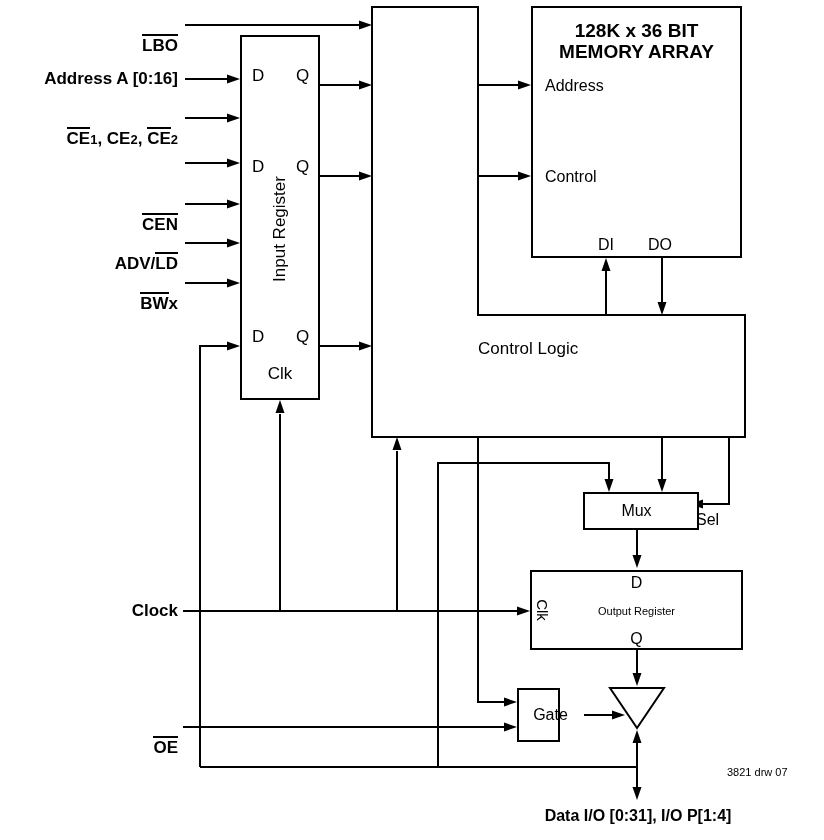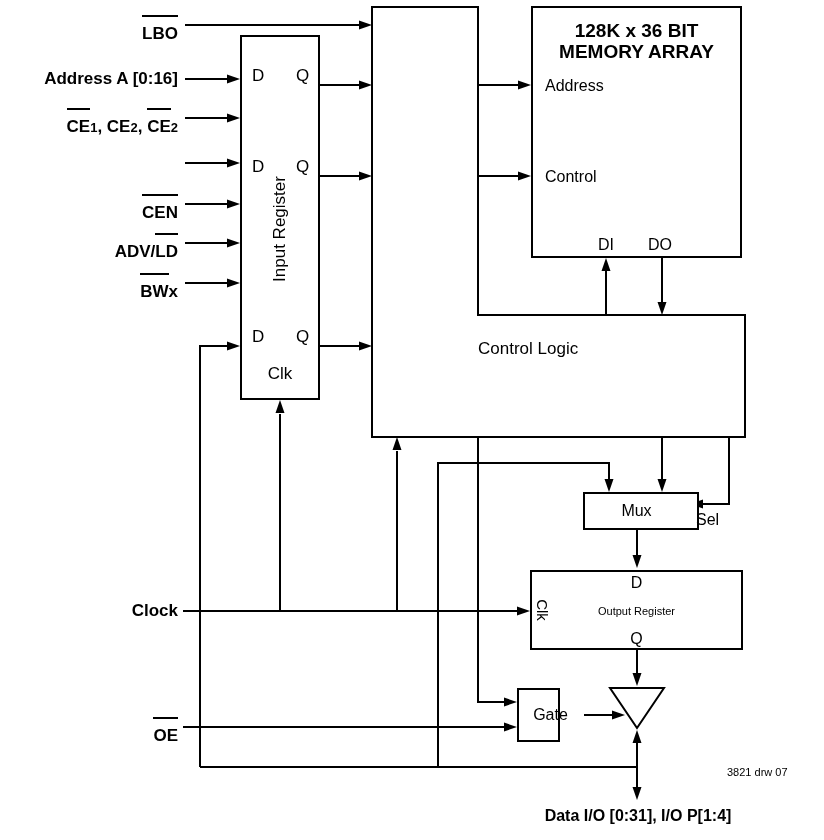--- a/index.html
+++ b/index.html
@@ -12,21 +12,21 @@
   .layer { position: absolute; left: 0; top: 0; }
   .box {
     position: absolute; border: 2px solid #000; background: #fff;
     box-sizing: border-box;
   }
   .pin {
     position: absolute; left: 0; width: 178px; height: 20px;
     text-align: right; font-weight: bold; font-size: 17px;
     line-height: 20px; white-space: nowrap;
   }
-  .ol { display: inline-block; border-top: 2px solid #000; padding-top: 8px; line-height: 1.0; }
+  .ol { display: inline-block; border-top: 2px solid #000; padding-top: 1px; line-height: 1.0; margin-top: 19px; }
   .sm { font-size: 13px; }
   .lbl { position: absolute; white-space: nowrap; font-size: 16px; line-height: 16px; }
   .dq { position: absolute; font-size: 17px; line-height: 18px; }
   .rot-ccw { transform: rotate(-90deg); }
   .rot-cw  { transform: rotate(90deg); }
   .ctr { text-align: center; }
   .bold { font-weight: bold; }
 </style>
 </head>
 <body>

